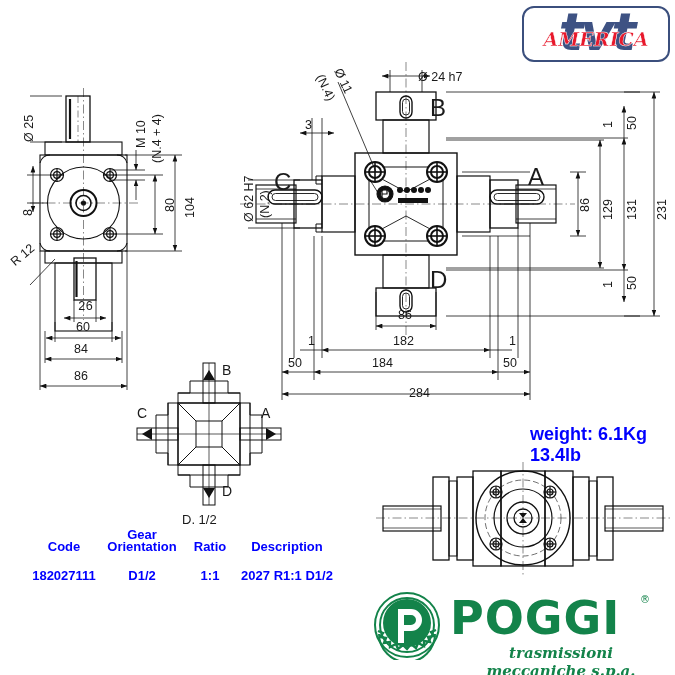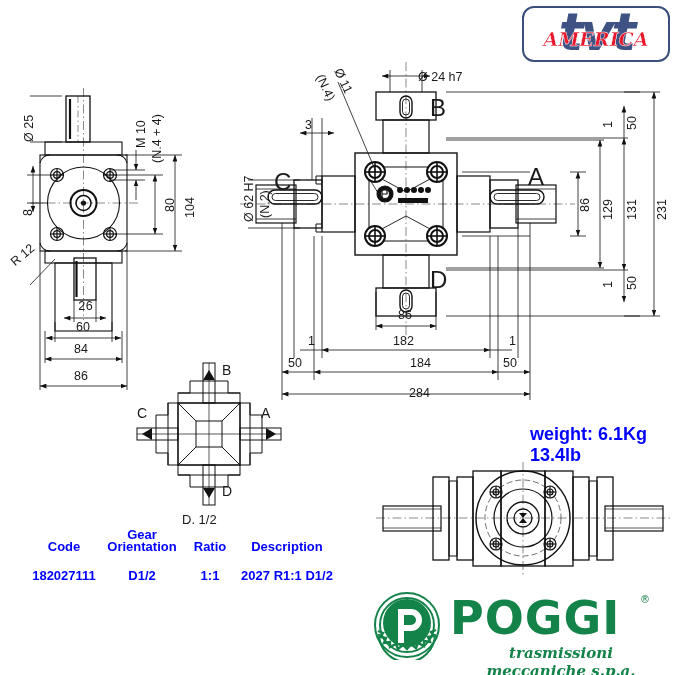--- a/index.html
+++ b/index.html
@@ -415,21 +415,21 @@
   <div class="dim vert" style="left:601px;top:128px;">1</div>
   <div class="dim vert" style="left:625px;top:130px;">50</div>
   <div class="dim vert" style="left:601px;top:288px;">1</div>
   <div class="dim vert" style="left:625px;top:290px;">50</div>
 
   <div class="dim" style="left:398px;top:308px;">86</div>
   <div class="dim" style="left:308px;top:334px;">1</div>
   <div class="dim" style="left:393px;top:334px;">182</div>
   <div class="dim" style="left:509px;top:334px;">1</div>
   <div class="dim" style="left:288px;top:356px;">50</div>
-  <div class="dim" style="left:410px;top:356px;">184</div>
+  <div class="dim" style="left:372px;top:356px;">184</div>
   <div class="dim" style="left:503px;top:356px;">50</div>
   <div class="dim" style="left:393px;top:386px;margin-left:16px;">284</div>
 
   <div class="lbl" style="left:430px;top:94px;">B</div>
   <div class="lbl" style="left:274px;top:168px;">C</div>
   <div class="lbl" style="left:528px;top:163px;">A</div>
   <div class="lbl" style="left:430px;top:266px;">D</div>
 
   <div class="lblsm" style="left:222px;top:362px;">B</div>
   <div class="lblsm" style="left:137px;top:405px;">C</div>

